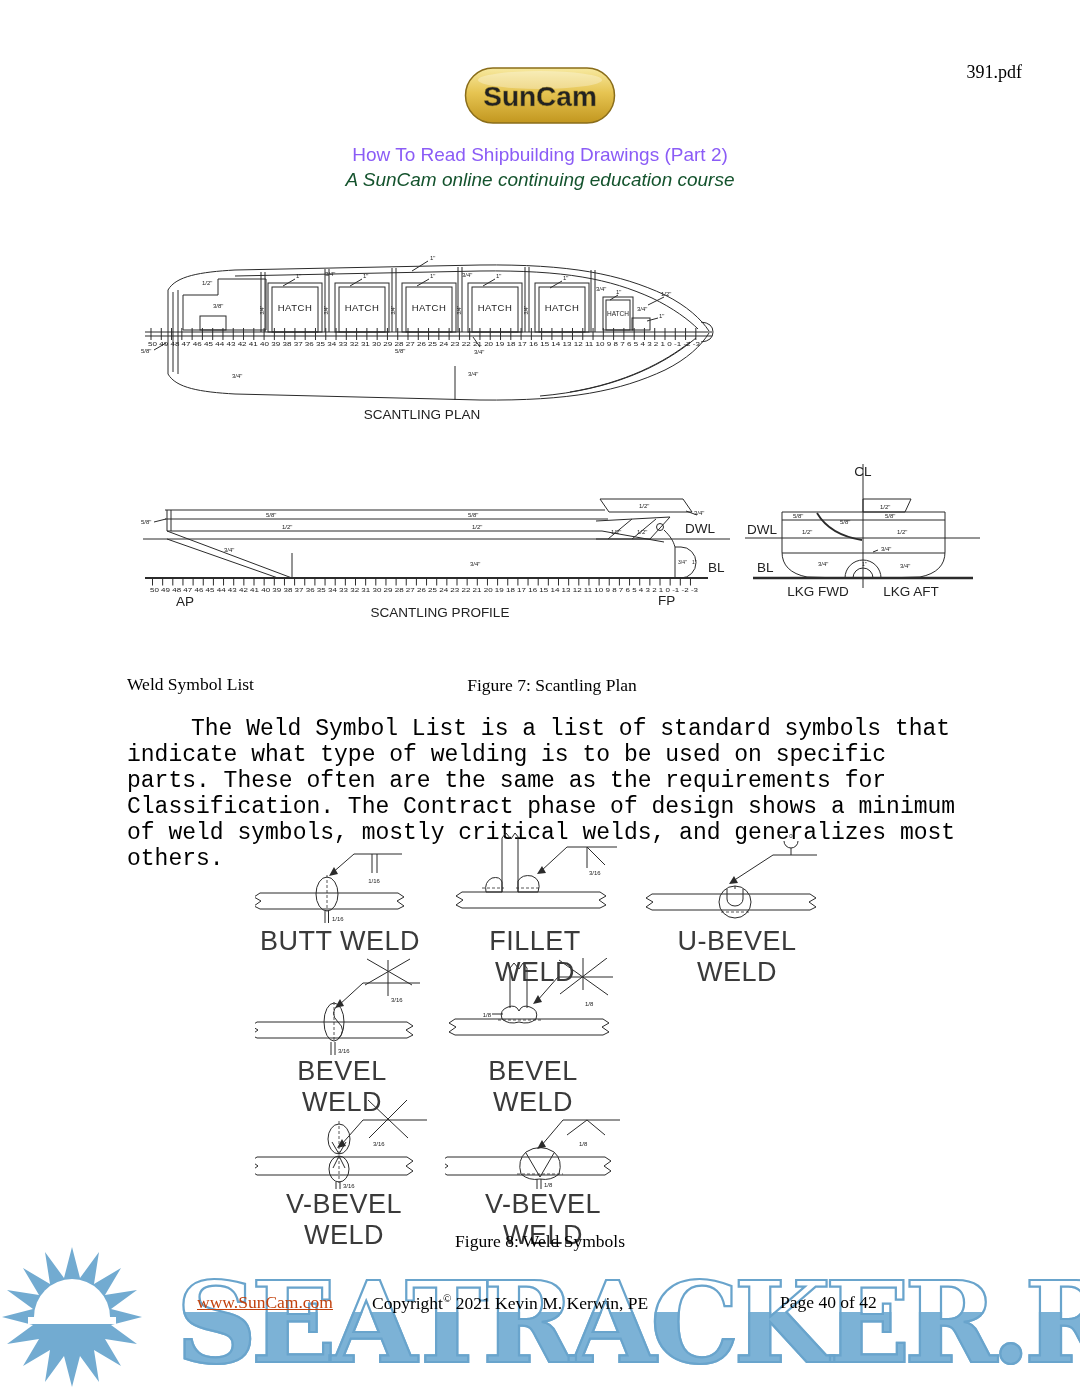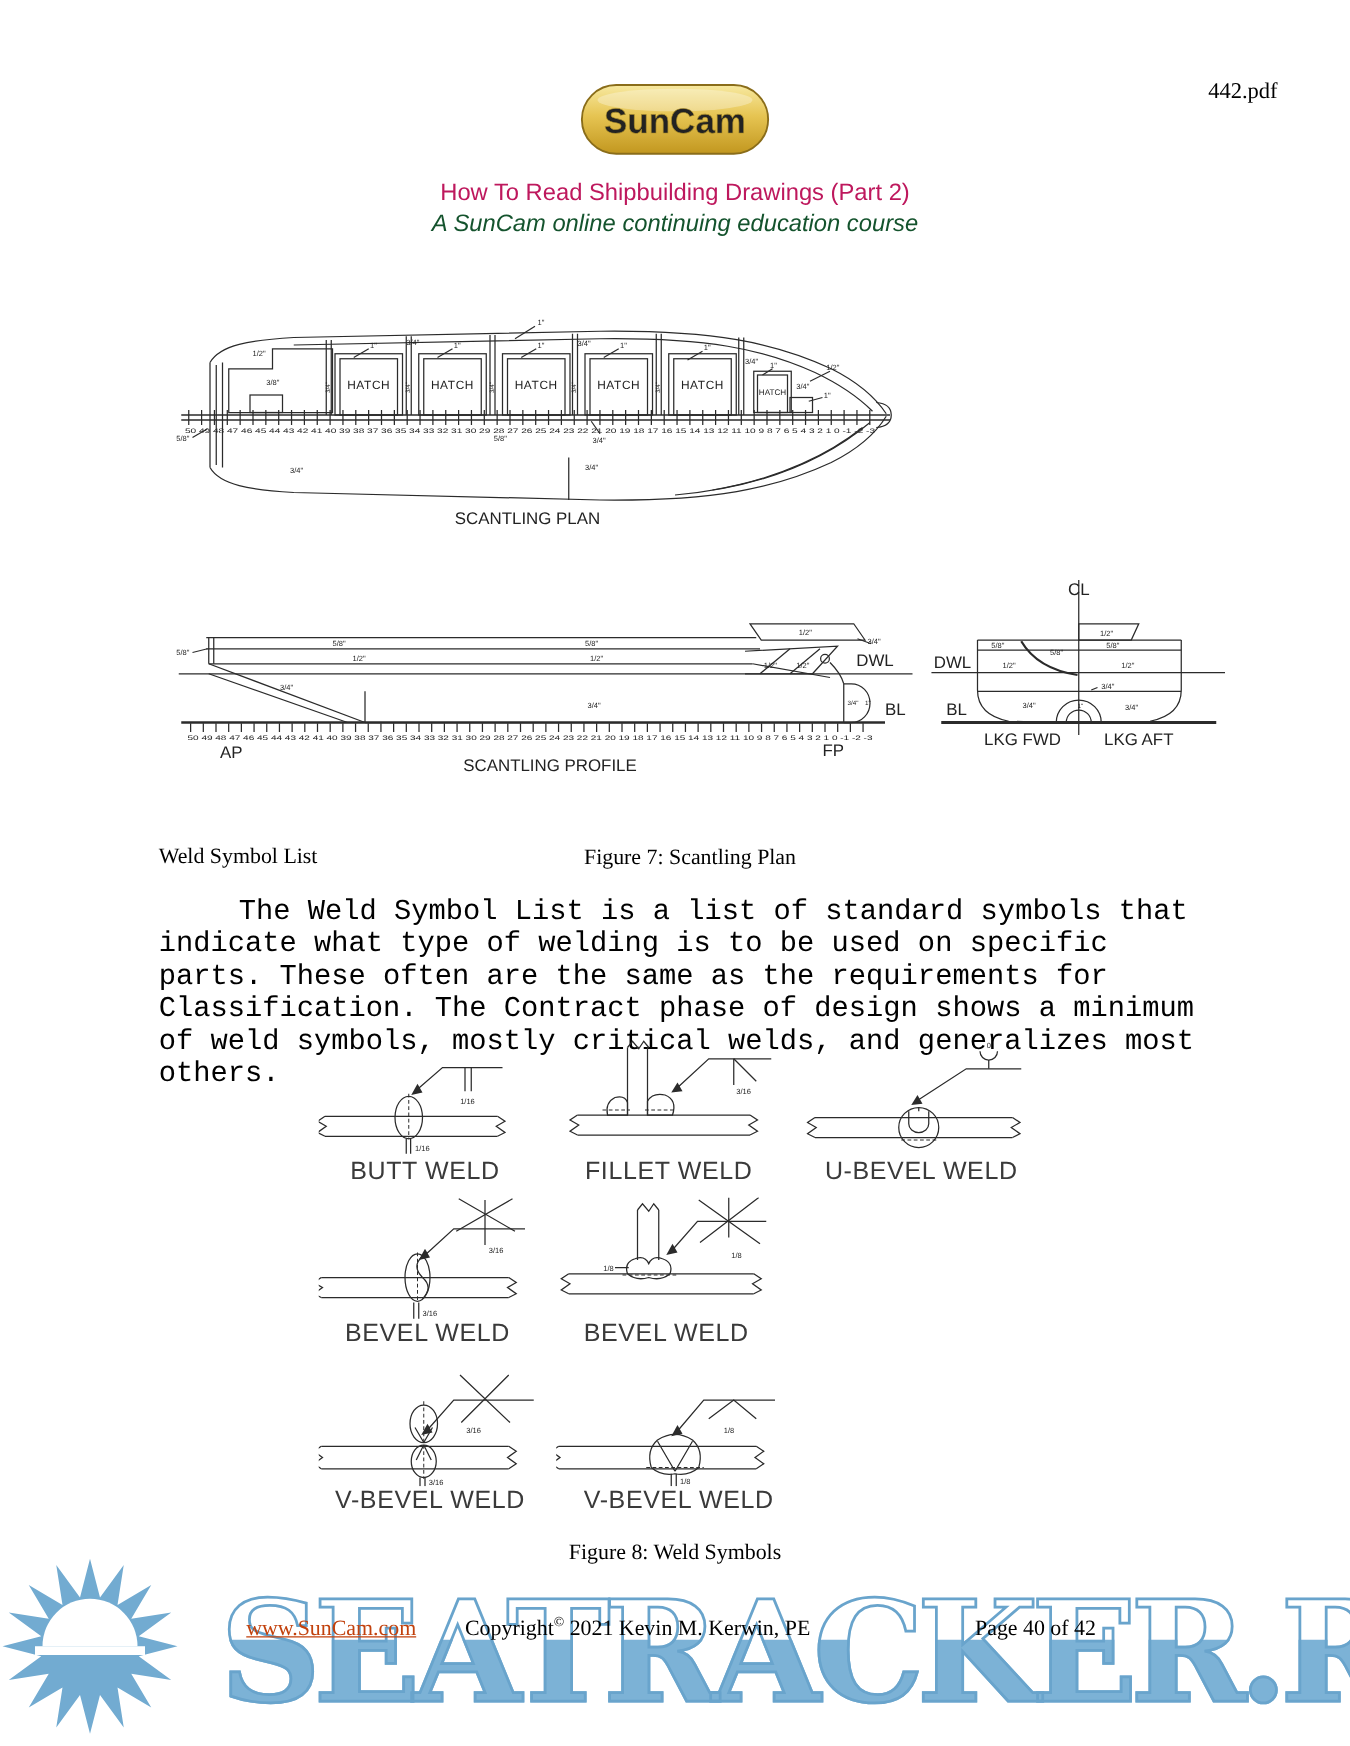--- a/index.html
+++ b/index.html
@@ -2,41 +2,41 @@
 <html><head>
 <meta charset="utf-8">
 <style>
   html,body{margin:0;padding:0;}
   body{width:1080px;height:1397px;position:relative;background:#ffffff;overflow:hidden;
        font-family:"Liberation Serif",serif;color:#000;}
   .abs{position:absolute;}
   .doc-label{top:62px;right:58px;font-size:18px;z-index:2;}
   .logo{left:464px;top:66px;z-index:2;}
   .title{left:0;top:144px;width:1080px;text-align:center;font-family:"Liberation Sans",sans-serif;
-         font-size:19px;color:#be185d;z-index:2;}
+         font-size:19px;color:#8b5cf6;z-index:2;}
   .subtitle{left:0;top:169px;width:1080px;text-align:center;font-family:"Liberation Sans",sans-serif;
          font-size:19px;font-style:italic;color:#14532d;z-index:2;}
   .drawing{z-index:2;}
   svg text{font-family:"Liberation Sans",sans-serif;fill:#222;}
   .ln{stroke:#2b2b2b;stroke-width:1;fill:none;}
   .ln2{stroke:#2b2b2b;stroke-width:1.8;fill:none;}
   .dash{stroke:#2b2b2b;stroke-width:0.8;fill:none;stroke-dasharray:3 2;}
   .dim{font-size:6px;}
   .dimv{font-size:5px;}
   .big{font-size:13.5px;}
   .hatch{font-size:9.5px;letter-spacing:0.5px;}
   .rul{font-size:5.2px;}
   .arr{fill:#2b2b2b;}
   .caption{left:0;width:1080px;text-align:center;font-size:17.5px;z-index:2;}
   .fig7cap{top:675px;padding-left:12px;}
   .fig8cap{top:1231px;}
   .weld-heading{left:127px;top:674px;font-size:17.5px;z-index:2;}
   .paragraph{left:127px;top:716px;width:834px;font-size:23px;line-height:26px;
              text-indent:64px;z-index:2;font-family:Liberation Mono, monospace;}
-  .weld-label{font-family:"Liberation Sans",sans-serif;font-size:20px;color:#3a3a3a;
+  .weld-label{font-family:"Liberation Sans",sans-serif;font-size:27px;color:#3a3a3a;
               text-align:center;z-index:2;letter-spacing:0.5px;}
   .footer{z-index:4;font-size:17.5px;}
   .footer-link{left:197px;top:1292px;color:#c2410c;text-decoration:underline;cursor:pointer;}
   .footer-copy{left:372px;top:1292px;}
   .footer-copy sup{font-size:11px;}
   .footer-page{left:780px;top:1292px;}
   .wm-sun{left:0;top:1245px;z-index:1;}
   .wm-text{left:176px;top:1267px;z-index:1;font-family:"DejaVu Serif",serif;font-weight:bold;
            font-size:112px;line-height:1;letter-spacing:-6px;white-space:nowrap;
            color:transparent;
@@ -48,21 +48,21 @@
 <body>
 
 <svg class="abs wm-sun" width="212" height="152" viewBox="0 0 212 152">
   <polygon fill="#72abd1" points="142,72 111,64 137,45 105,50 121,23 94,39 99,7 80,33 72,2 64,33 45,7 50,39 23,23 39,50 7,45 33,64 2,72 33,80 7,99 39,94 23,121 50,105 45,137 64,111 72,142 80,111 99,137 94,105 121,121 105,94 137,99 111,80"></polygon>
   <path d="M34,72 A38,38 0 0 1 110,72 Z" fill="#ffffff"></path>
   <rect x="28" y="72" width="88" height="7" fill="#ffffff"></rect>
 </svg>
 
 <div class="abs wm-text">SEATRACKER.RU</div>
 
-<div class="abs doc-label">442.pdf</div>
+<div class="abs doc-label">391.pdf</div>
 
 <svg class="abs logo" width="152" height="60" viewBox="0 0 152 60">
   <defs>
     <linearGradient id="gold" x1="0" y1="0" x2="0" y2="1">
       <stop offset="0" stop-color="#f7e9a0"></stop>
       <stop offset="0.45" stop-color="#e6c452"></stop>
       <stop offset="1" stop-color="#c2971f"></stop>
     </linearGradient>
   </defs>
   <rect x="1.5" y="2" width="149" height="55" rx="27.5" fill="url(#gold)" stroke="#8a6d1a" stroke-width="1.5"></rect>

